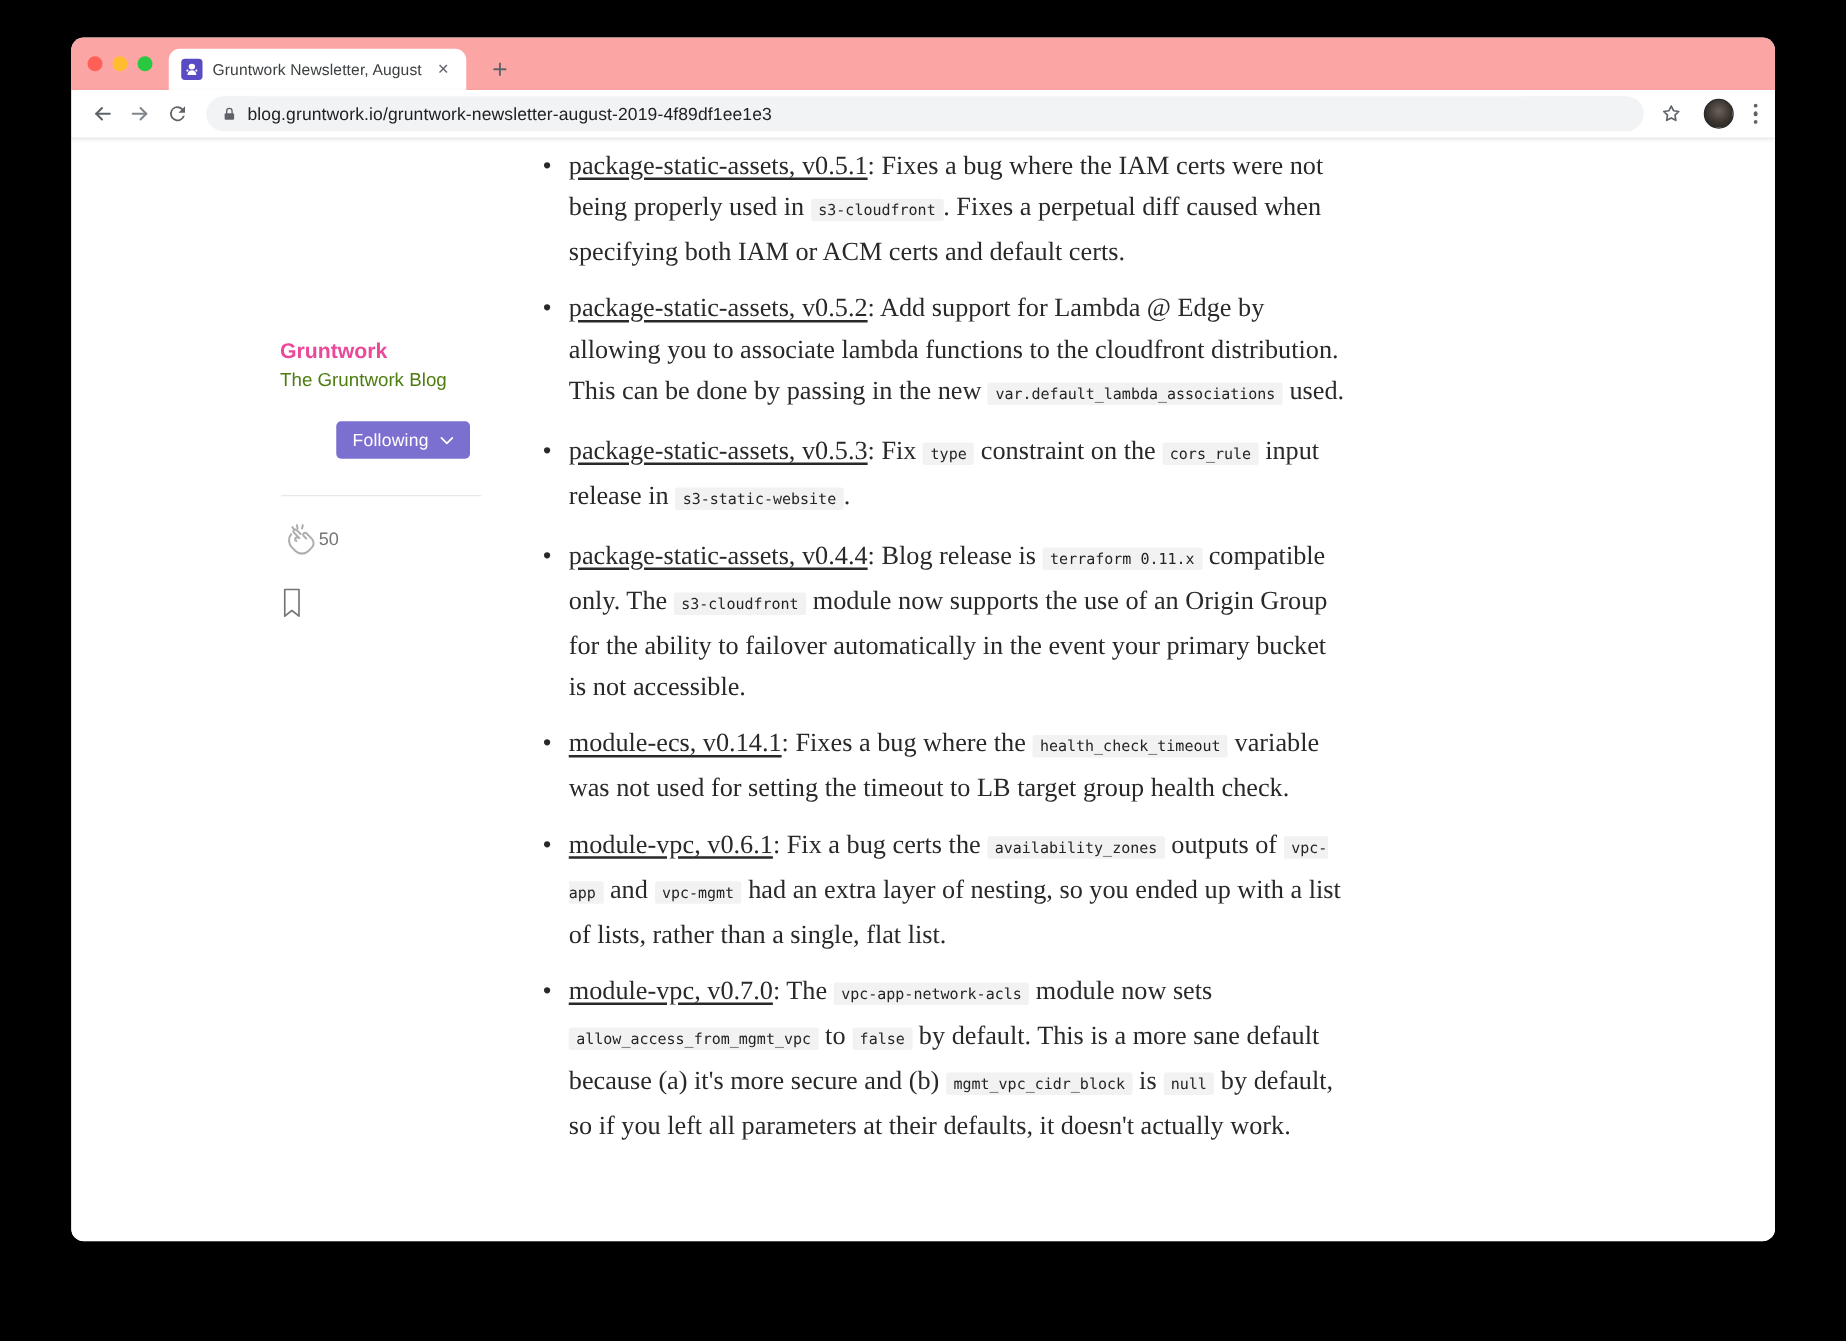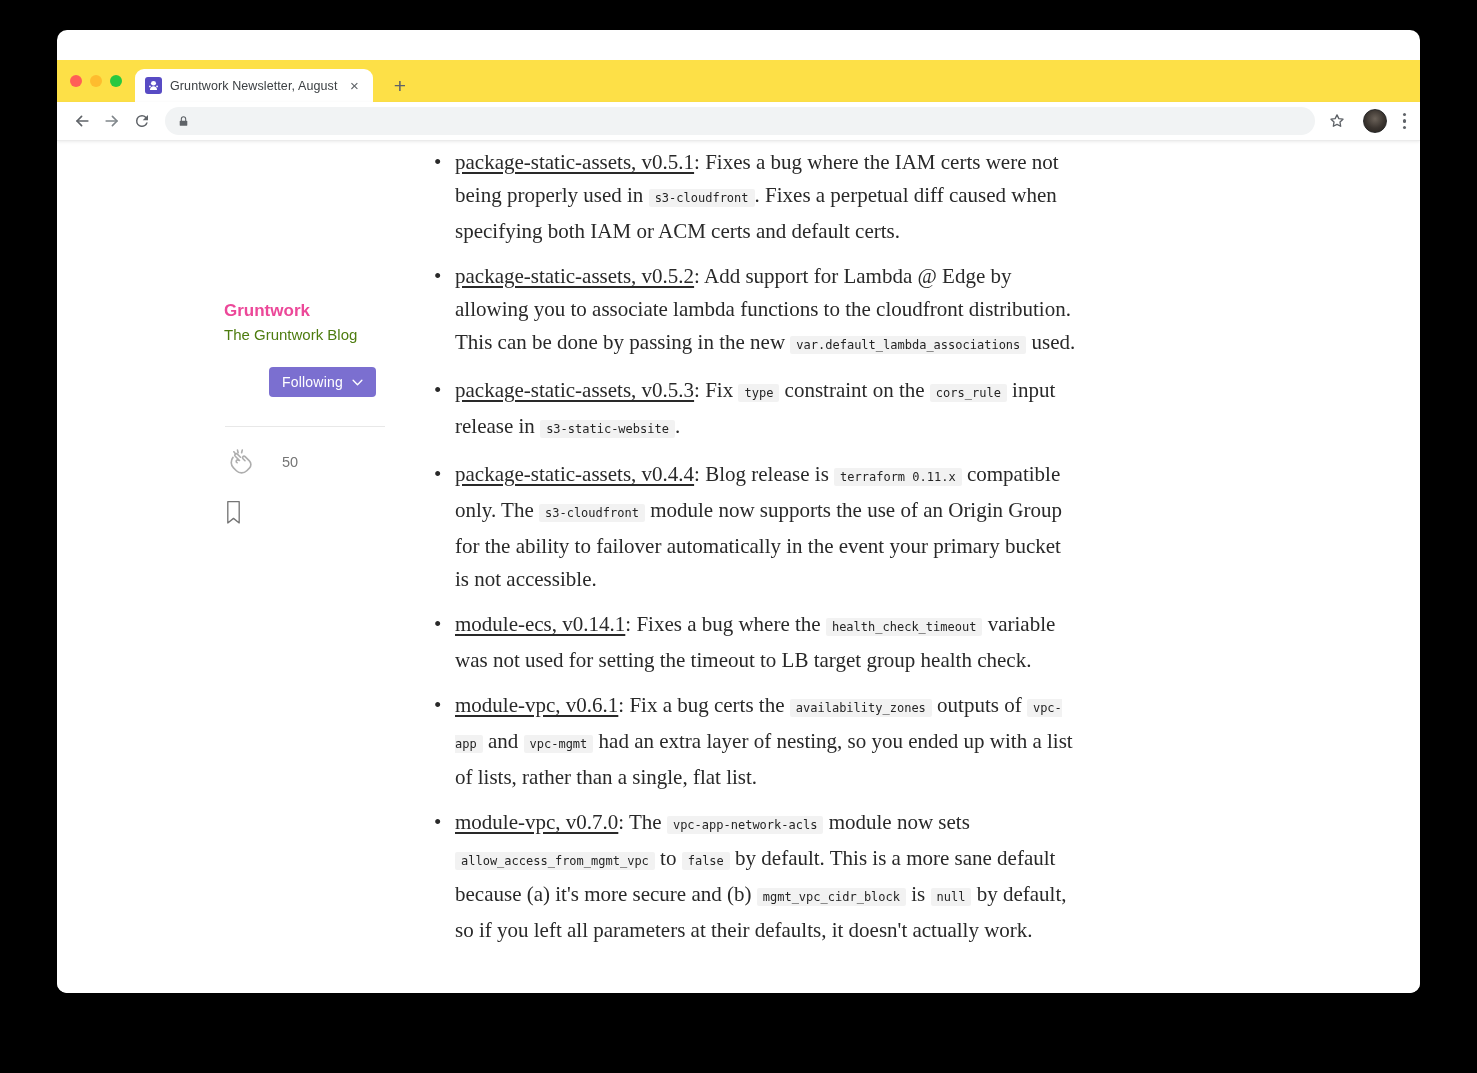--- a/index.html
+++ b/index.html
@@ -6,21 +6,21 @@
   body{
     width:1477px;height:1073px;background:#000;position:relative;overflow:hidden;
     font-family:"Liberation Sans",sans-serif;
   }
   .window{
     position:absolute;left:57px;top:30px;width:1363px;height:963px;
     border-radius:10px;overflow:hidden;background:#fff;
     box-shadow:0 10px 40px rgba(0,0,0,.6);
   }
   
-  .tabstrip{height:42px;background:#fde047;position:relative;margin-top:30px;}
+  .tabstrip{height:42px;background:#fca5a5;position:relative;}
   .tlights{position:absolute;left:13px;top:15px;display:flex;gap:8px;}
   .tlight{width:12px;height:12px;border-radius:50%;}
   .tab{
     position:absolute;left:78px;top:9px;width:238px;height:33px;background:#fff;
     border-radius:9px 9px 0 0;display:flex;align-items:center;padding:0 10px;box-sizing:border-box;
   }
   .favicon{
     width:17px;height:17px;border-radius:3px;background:#584BC4;flex:0 0 auto;
     display:flex;align-items:center;justify-content:center;margin-right:8px;
   }
@@ -59,21 +59,21 @@
   
   .content{position:relative;height:882px;background:#fff;overflow:hidden;}
   .sidebar{position:absolute;left:167px;top:160px;width:162px;}
   .pub-name{font-size:17px;font-weight:bold;color:#ec4899;margin:0;}
   .pub-sub{font-size:15px;color:#4d7c0f;margin-top:5px;}
   .follow-btn{
     margin-top:24px;display:inline-flex;align-items:center;gap:9px;background:#7B6FD0;color:#fff;
     font-size:14px;border:none;border-radius:4px;padding:7px 13px;letter-spacing:.2px;margin-left:45px;
   }
   .sidebar-divider{margin-top:29px;border:none;border-top:1px solid #E8E8E8;width:160px;}
-  .clap-row{margin-top:20px;display:flex;align-items:center;gap:28px;}
+  .clap-row{margin-top:20px;display:flex;align-items:center;gap:1px;}
   .clap-count{font-size:14.5px;color:#757575;}
   .bookmark-wrap{margin-top:23px;}
   
   .article{
     position:absolute;left:371px;top:5px;width:652px;
     font-family:"Liberation Serif","DejaVu Serif",serif;
     font-size:21px;line-height:33px;color:#292929;
   }
   .article ul{margin:0;padding:0;list-style:none;}
   .article li{position:relative;margin:0 0 12px 0;padding-left:27px;}
@@ -132,20 +132,21 @@
         <path d="M17.65 6.35A7.95 7.95 0 0 0 12 4a8 8 0 1 0 7.73 10h-2.08A6 6 0 1 1 12 6c1.66 0 3.14.69 4.22 1.78L13 11h7V4z"></path>
       </svg>
     </span>
     <div class="urlpill">
       <span style="display:flex">
         <svg width="13" height="13" viewBox="0 0 24 24">
           <rect x="5" y="10.5" width="14" height="9.5" rx="1.6" fill="#5F6368"></rect>
           <path d="M8 11V7.2a4 4 0 0 1 8 0V11" fill="none" stroke="#5F6368" stroke-width="2"></path>
         </svg>
       </span>
+      <span class="url-text">blog.gruntwork.io/gruntwork-newsletter-august-2019-4f89df1ee1e3</span>
     </div>
     <div class="right-icons">
       <span style="display:flex">
         <svg width="20" height="20" viewBox="0 0 24 24" fill="none" stroke="#5F6368" stroke-width="1.6" stroke-linejoin="round">
           <path d="M12 4.6l2.2 4.5 5 .7-3.6 3.5.8 5-4.4-2.3-4.4 2.3.8-5-3.6-3.5 5-.7z"></path>
         </svg>
       </span>
       <span class="avatar"></span>
       <span class="dots">
           <i></i>

